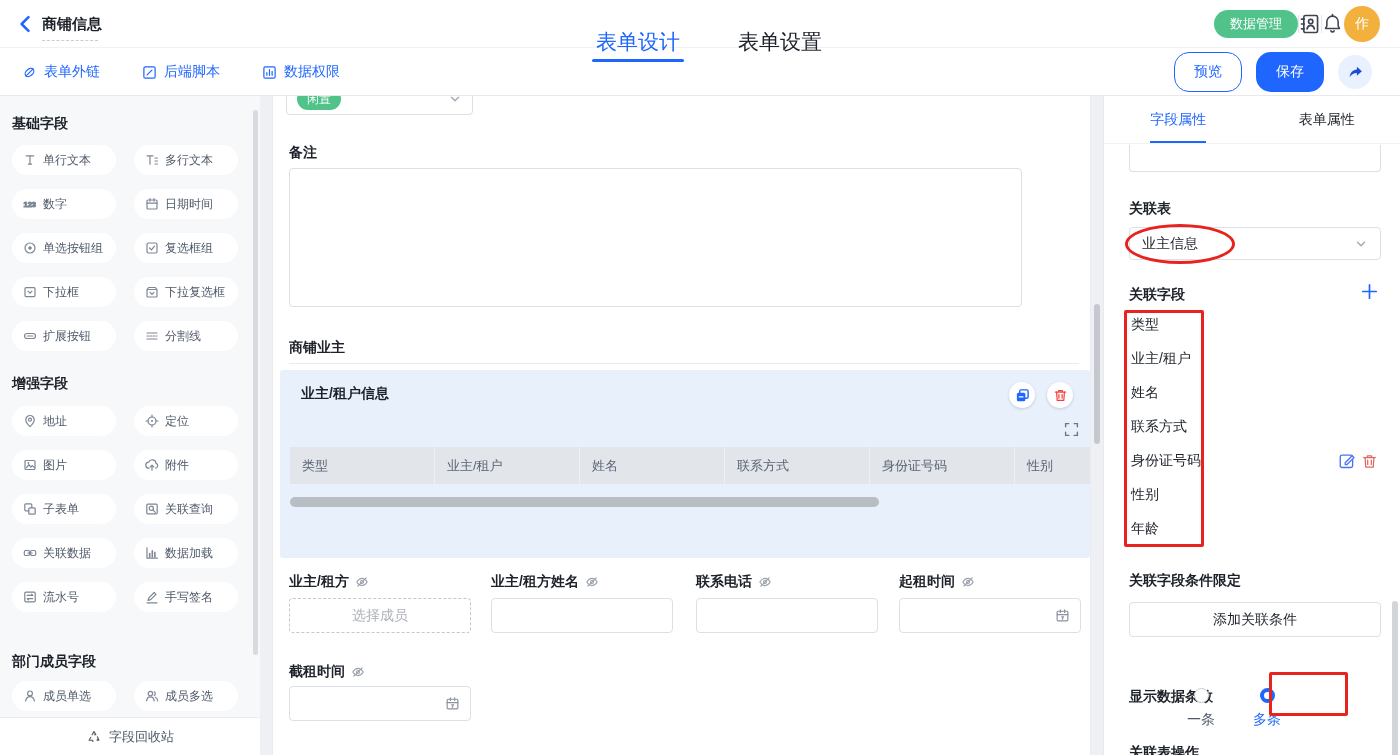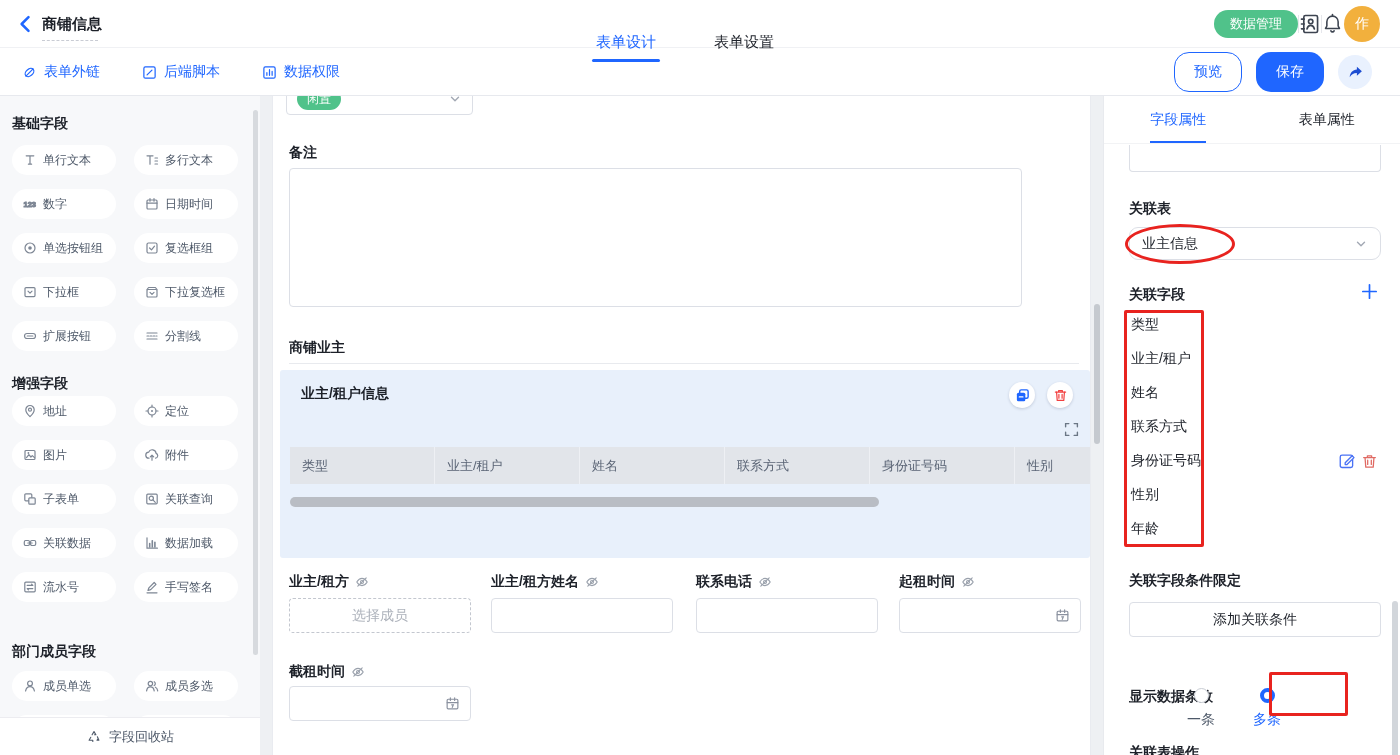--- a/index.html
+++ b/index.html
@@ -13,21 +13,21 @@
   .abs{position:absolute;}
   svg{display:block;}
   .ic{width:14px;height:14px;flex:none;}
 
   
   .topbar{left:0;top:0;width:1400px;height:48px;background:#fff;border-bottom:1px solid #f0f1f4;z-index:10;}
   .back{left:16px;top:14px;width:20px;height:20px;cursor:pointer;}
   .doc-title{left:42px;top:15px;font-size:15px;font-weight:bold;}
   .title-dash{left:42px;top:40px;width:56px;border-bottom:1px dashed #c9ccd4;}
   .main-tabs{left:596px;top:0;height:48px;display:flex;gap:58px;align-items:center;}
-  .main-tab{font-size:15px;color:var(--ink);height:40px;display:flex;align-items:center;position:relative;cursor:pointer;margin-top:36px;}
+  .main-tab{font-size:21px;color:var(--ink);height:40px;display:flex;align-items:center;position:relative;cursor:pointer;margin-top:36px;}
   .main-tab.active{color:var(--primary);}
   .main-tab.active:after{content:"";position:absolute;left:-4px;right:-4px;bottom:0;height:3px;background:var(--primary);border-radius:2px;}
   .tb-right{right:20px;top:0;height:48px;display:flex;align-items:center;}
   .pill-green{height:28px;padding:0 16px;border-radius:14px;background:var(--green);color:#fff;font-size:13px;display:flex;align-items:center;cursor:pointer;}
   .vdiv{width:1px;height:18px;background:#e5e6eb;}
   .tb-icon{width:22px;height:22px;cursor:pointer;}
   .avatar{width:36px;height:36px;border-radius:50%;background:var(--avatar);color:#fff;font-size:14px;display:flex;align-items:center;justify-content:center;cursor:pointer;}
 
   
   .toolbar{left:0;top:48px;width:1400px;height:48px;background:#fff;border-bottom:1px solid #e7e9ee;z-index:9;}
@@ -37,21 +37,21 @@
   .tool-right{right:28px;top:0;height:48px;display:flex;gap:14px;align-items:center;}
   .btn{height:40px;width:68px;border-radius:15px;font-size:14px;display:flex;align-items:center;justify-content:center;cursor:pointer;}
   .btn-outline{border:1px solid var(--primary);color:var(--primary);background:#fff;}
   .btn-solid{background:var(--primary);color:#fff;}
   .share-circle{width:34px;height:34px;border-radius:50%;background:#e9f1fe;display:flex;align-items:center;justify-content:center;cursor:pointer;}
 
   
   .sidebar{left:0;top:96px;width:260px;height:659px;background:#f7f8fa;overflow:hidden;}
   .side-inner{padding:19px 12px 0 12px;}
   .side-title{font-size:14px;font-weight:bold;height:20px;margin-bottom:10px;}
-  .side-title.t2{margin-top:24px;margin-bottom:1px;}
+  .side-title.t2{margin-top:24px;margin-bottom:11px;}
   .side-title.t3{margin-top:41px;margin-bottom:8px;}
   .pill-grid{display:grid;grid-template-columns:104px 104px;column-gap:18px;row-gap:14px;}
   .fpill{height:30px;border-radius:15px;background:#fff;display:flex;align-items:center;gap:6px;padding-left:11px;font-size:12px;color:var(--sub);cursor:grab;}
   .fpill .ic{stroke:#7d8694;}
   .side-foot{left:0;bottom:0;width:260px;height:38px;background:#fff;border-top:1px solid #ececf0;display:flex;align-items:center;justify-content:center;gap:7px;font-size:13px;color:var(--sub);cursor:pointer;z-index:5;}
   .side-scroll{right:2px;top:14px;width:5px;height:545px;border-radius:3px;background:#d7dade;}
 
   
   .canvas{left:260px;top:96px;width:843px;height:659px;background:#eef0f3;}
   .sheet{position:absolute;left:12px;right:12px;top:0;bottom:0;background:#fff;border-left:1px solid #e9ebf0;border-right:1px solid #e9ebf0;overflow:hidden;}
@@ -73,21 +73,21 @@
 
   
   .panel{left:1103px;top:96px;width:297px;height:659px;background:#fff;border-left:1px solid var(--line);overflow:hidden;}
   .panel-tabs{left:0;top:0;width:297px;height:48px;display:flex;border-bottom:1px solid #f2f3f5;}
   .ptab{flex:1;display:flex;align-items:center;justify-content:center;font-size:14px;color:var(--ink);position:relative;cursor:pointer;}
   .ptab.active{color:var(--primary);}
   .ptab.active:after{content:"";position:absolute;left:50%;margin-left:-28px;bottom:0;width:56px;height:2px;background:var(--primary);}
   .cut-input{left:25px;top:49px;width:252px;height:27px;border:1px solid var(--border);border-top:none;border-radius:0 0 4px 4px;}
   .plabel{font-size:14px;font-weight:bold;}
   .pfield-item{font-size:14px;color:var(--ink);}
-  .pselect{left:25px;top:131px;width:252px;height:33px;border:1px solid var(--border);border-radius:9px;display:flex;align-items:center;padding:0 12px;font-size:14px;cursor:pointer;}
+  .pselect{left:25px;top:131px;width:252px;height:33px;border:1px solid var(--border);border-radius:4px;display:flex;align-items:center;padding:0 12px;font-size:14px;cursor:pointer;}
   .pselect .sel-caret{margin-left:auto;}
   .pbtn{left:25px;top:506px;width:252px;height:35px;border:1px solid var(--border);border-radius:4px;display:flex;align-items:center;justify-content:center;font-size:14px;cursor:pointer;background:#fff;}
   .radio-row{left:83px;top:592px;display:flex;gap:38px;align-items:center;}
   .radio{display:flex;align-items:center;gap:8px;font-size:14px;color:var(--sub);cursor:pointer;flex-direction:column;}
   .rdot{width:15px;height:15px;border-radius:50%;border:1px solid #c9cdd4;background:#fff;}
   .radio.sel .rdot{border:4.5px solid var(--primary);}
   .radio.sel{color:var(--primary);}
   .panel-scroll{right:2px;top:505px;width:6px;height:160px;border-radius:3px;background:#d2d6db;}
 
   

